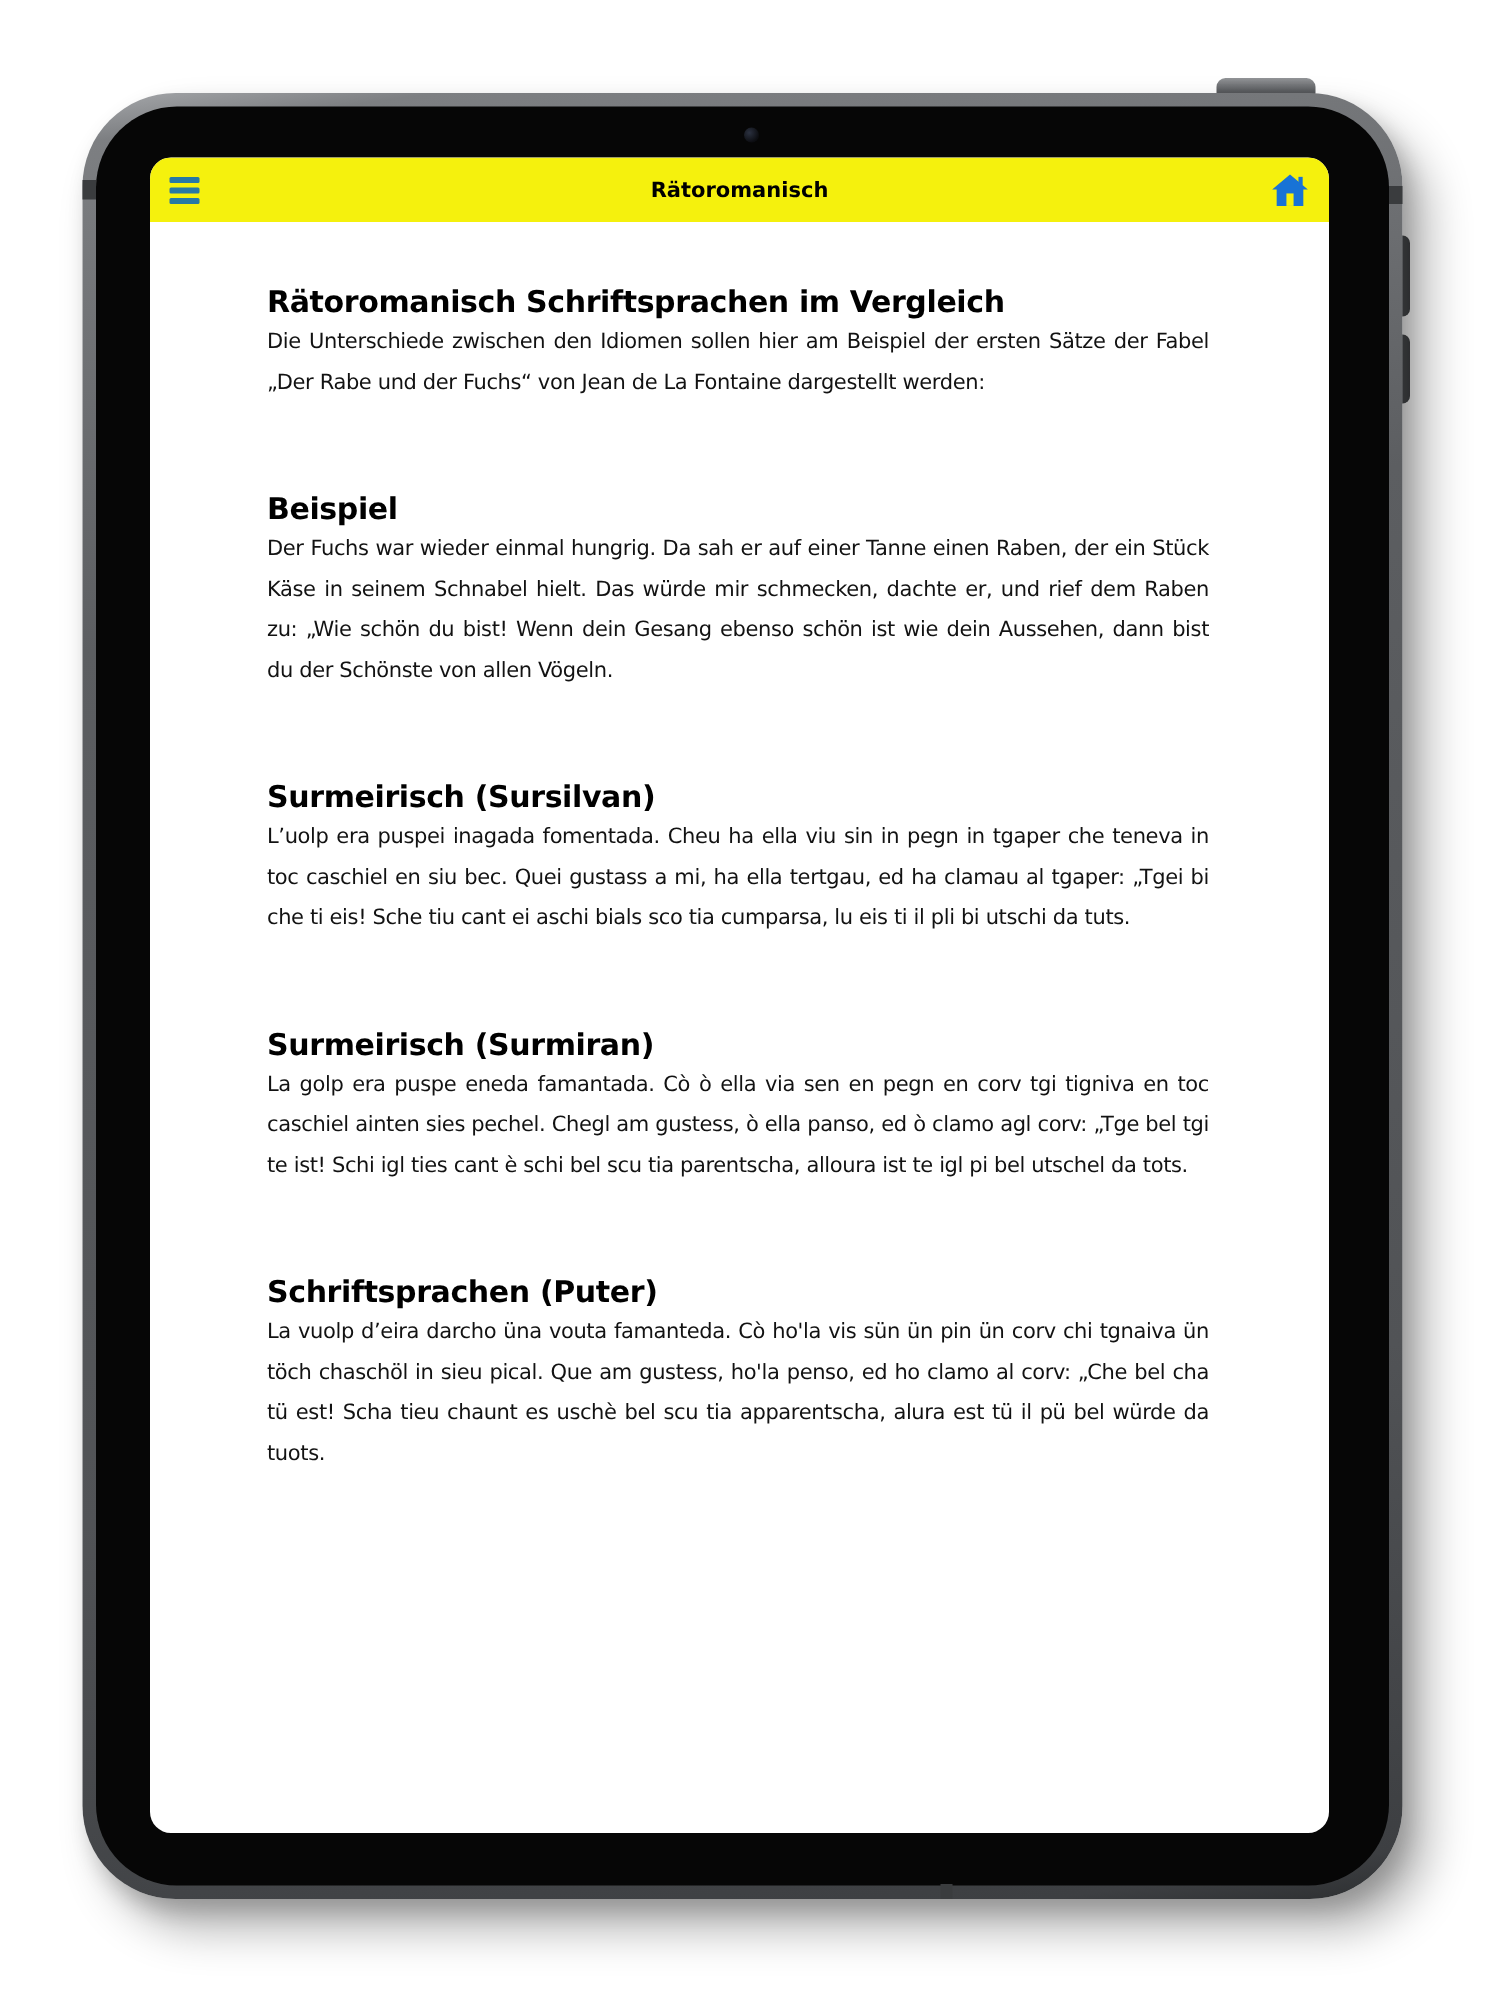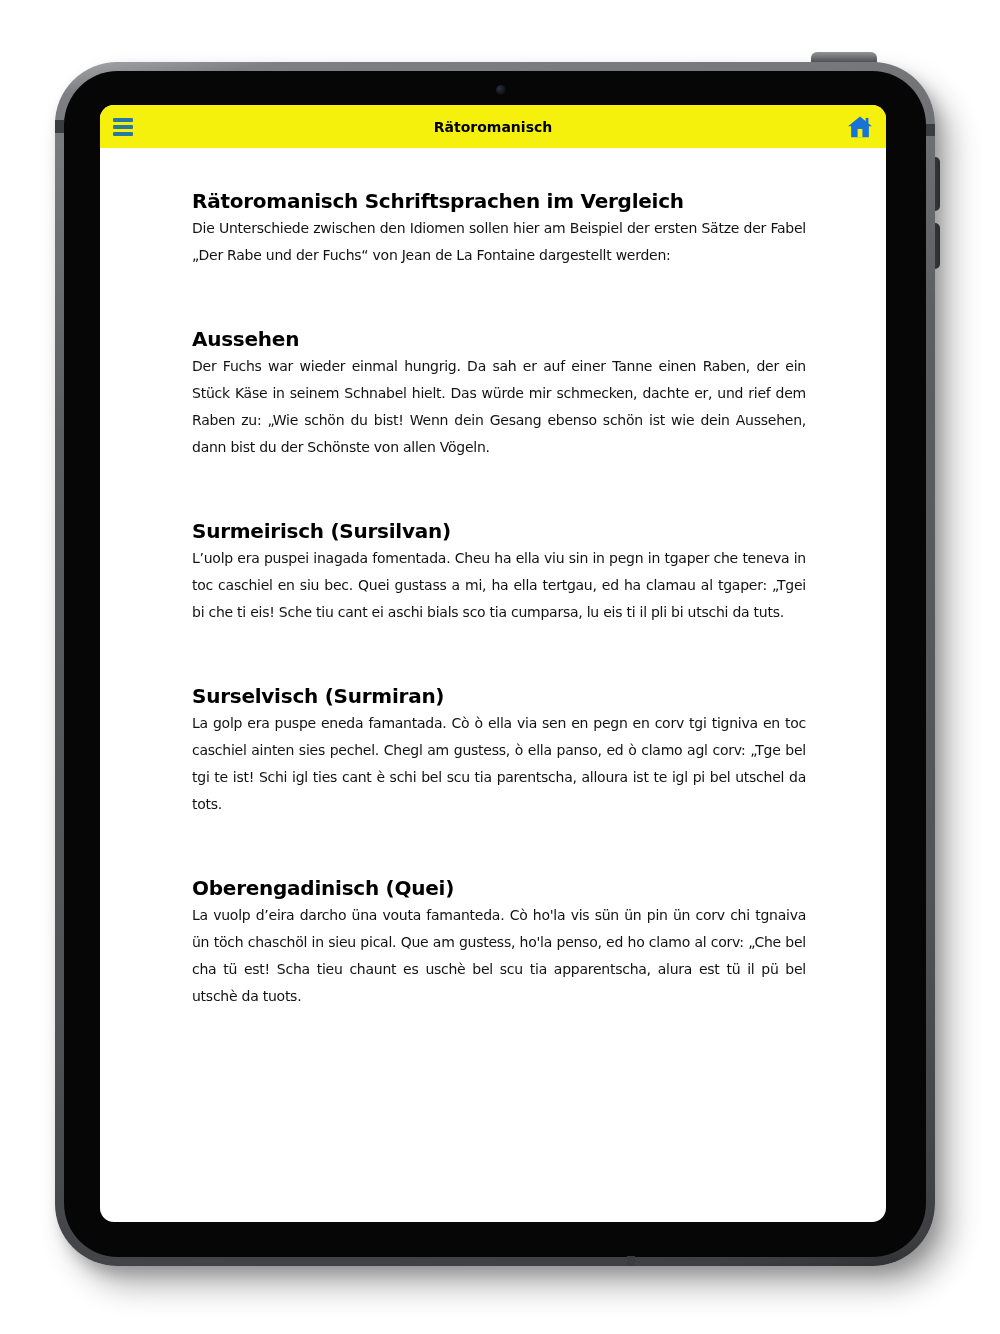--- a/index.html
+++ b/index.html
@@ -41,21 +41,21 @@
   .menu-btn { width:22px; height:18px; display:flex; flex-direction:column;
               justify-content:space-between; cursor:pointer; }
   .menu-btn .bar { display:block; width:20px; height:4px; background:#2779a4; border-radius:1px; }
   .app-title { position:absolute; left:0; right:0; text-align:center;
                font-size:14px; font-weight:bold; color:#000000; pointer-events:none; }
   .home-btn { margin-left:auto; width:26px; height:26px; display:flex;
               align-items:center; justify-content:center; cursor:pointer; z-index:1; }
 
   
   .content { padding:40px 80px 0 78px; color:#121212; }
-  .section { margin-top:57px;margin-left:14px; }
+  .section { margin-top:57px; }
   .section:first-child { margin-top:0; }
   .section h2 { font-size:20px; line-height:27px; font-weight:bold;
                 letter-spacing:-0.25px; color:#000; }
   .section p { font-size:14px; line-height:27px; letter-spacing:-0.25px;
                text-align:justify; }
 </style>
 </head>
 <body>
 
 <div class="stage">
@@ -85,34 +85,34 @@
             </svg>
           </div>
         </header>
 
         <main class="content">
           <div class="section">
             <h2>Rätoromanisch Schriftsprachen im Vergleich</h2>
             <p>Die Unterschiede zwischen den Idiomen sollen hier am Beispiel der ersten Sätze der Fabel „Der Rabe und der Fuchs“ von Jean de La Fontaine dargestellt werden:</p>
           </div>
           <div class="section">
-            <h2>Aussehen</h2>
+            <h2>Beispiel</h2>
             <p>Der Fuchs war wieder einmal hungrig. Da sah er auf einer Tanne einen Raben, der ein Stück Käse in seinem Schnabel hielt. Das würde mir schmecken, dachte er, und rief dem Raben zu: „Wie schön du bist! Wenn dein Gesang ebenso schön ist wie dein Aussehen, dann bist du der Schönste von allen Vögeln.</p>
           </div>
           <div class="section">
             <h2>Surmeirisch (Sursilvan)</h2>
             <p>L’uolp era puspei inagada fomentada. Cheu ha ella viu sin in pegn in tgaper che teneva in toc caschiel en siu bec. Quei gustass a mi, ha ella tertgau, ed ha clamau al tgaper: „Tgei bi che ti eis! Sche tiu cant ei aschi bials sco tia cumparsa, lu eis ti il pli bi utschi da tuts.</p>
           </div>
           <div class="section">
-            <h2>Surselvisch (Surmiran)</h2>
+            <h2>Surmeirisch (Surmiran)</h2>
             <p>La golp era puspe eneda famantada. Cò ò ella via sen en pegn en corv tgi tigniva en toc caschiel ainten sies pechel. Chegl am gustess, ò ella panso, ed ò clamo agl corv: „Tge bel tgi te ist! Schi igl ties cant è schi bel scu tia parentscha, alloura ist te igl pi bel utschel da tots.</p>
           </div>
           <div class="section">
-            <h2>Oberengadinisch (Quei)</h2>
-            <p>La vuolp d’eira darcho üna vouta famanteda. Cò ho'la vis sün ün pin ün corv chi tgnaiva ün töch chaschöl in sieu pical. Que am gustess, ho'la penso, ed ho clamo al corv: „Che bel cha tü est! Scha tieu chaunt es uschè bel scu tia apparentscha, alura est tü il pü bel utschè da tuots.</p>
+            <h2>Schriftsprachen (Puter)</h2>
+            <p>La vuolp d’eira darcho üna vouta famanteda. Cò ho'la vis sün ün pin ün corv chi tgnaiva ün töch chaschöl in sieu pical. Que am gustess, ho'la penso, ed ho clamo al corv: „Che bel cha tü est! Scha tieu chaunt es uschè bel scu tia apparentscha, alura est tü il pü bel würde da tuots.</p>
           </div>
         </main>
 
       </div>
     </div>
   </div>
 
   <div class="antenna left"></div>
   <div class="antenna right"></div>
   <div class="antenna bottom"></div>

